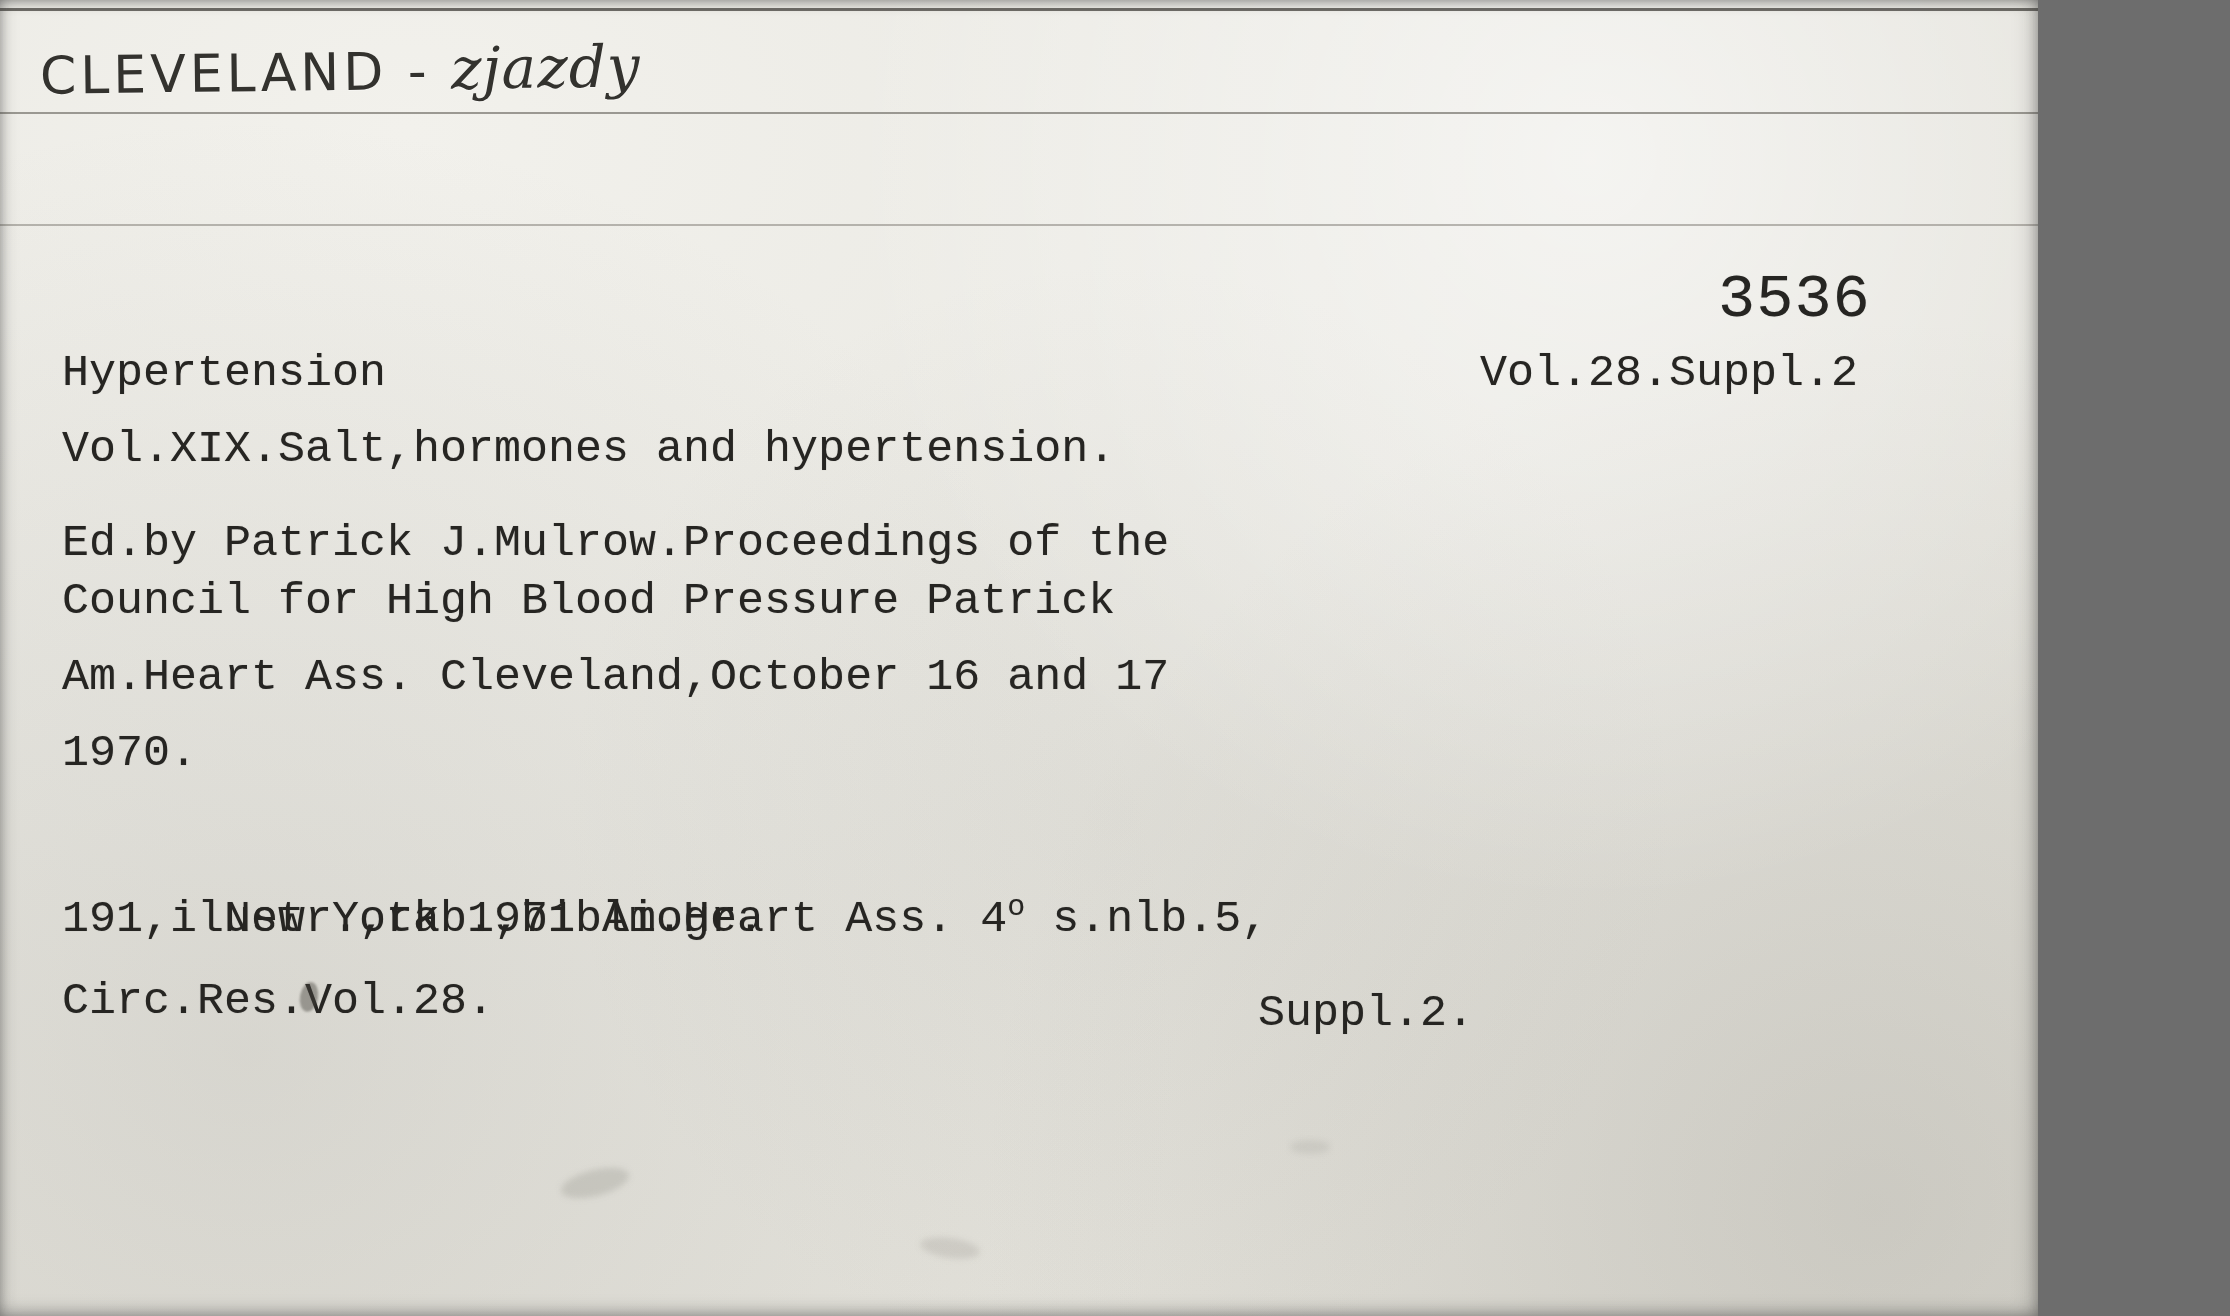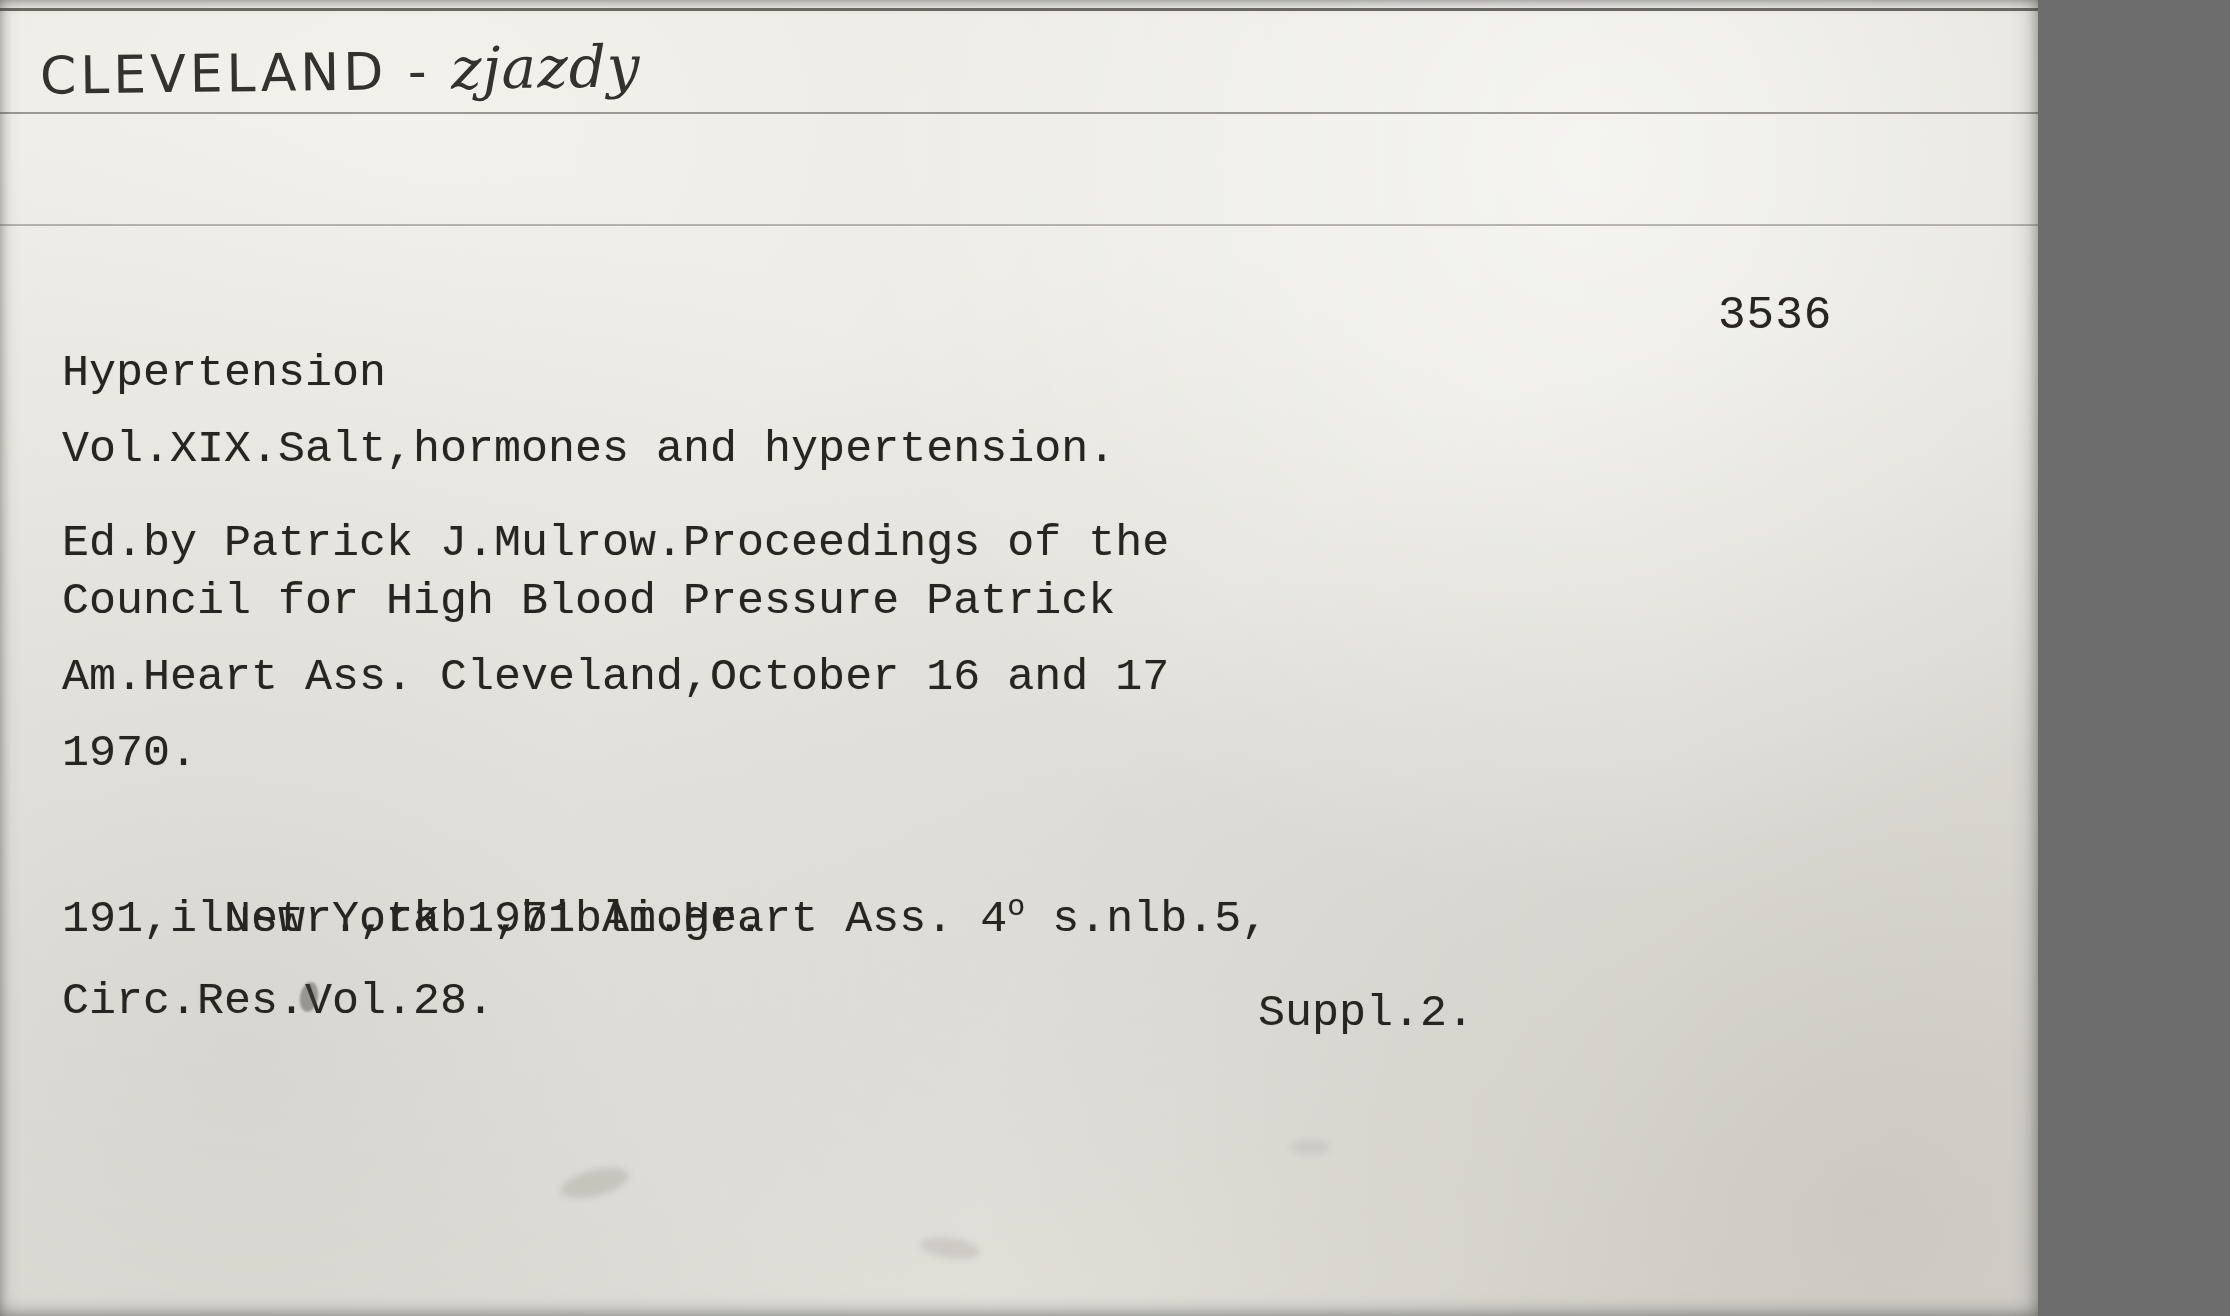--- a/index.html
+++ b/index.html
@@ -92,21 +92,21 @@
     line-height: 76px;
     color: #262522;
     white-space: pre;
   }
   .ln {
     position: absolute;
     white-space: pre;
     text-shadow: 0 0 1px rgba(40,40,40,0.25);
   }
 
-  .acc-no     { left: 1718px; top: 278px; font-size: 46px; letter-spacing: 1px; }
+  .acc-no     { left: 1718px; top: 262px; font-size: 62px; letter-spacing: 1px; }
   .title-line { left: 62px;  top: 336px; }
   .vol-right  { left: 1480px; top: 336px; }
   .l2 { left: 62px;  top: 412px; }
   .l3 { left: 62px;  top: 506px; }
   .l4 { left: 62px;  top: 564px; }
   .l5 { left: 62px;  top: 640px; }
   .l6 { left: 62px;  top: 716px; }
   .l7 { left: 62px;  top: 806px; }
   .l8 { left: 62px;  top: 882px; }
   .l9 { left: 62px;  top: 964px; }
@@ -143,20 +143,21 @@
   <div class="handwritten">
     <span>CLEVELAND -</span>
     <span class="script">zjazdy</span>
   </div>
 
   <div class="typed">
 
     <div class="ln acc-no">3536</div>
 
     <div class="ln title-line">Hypertension</div>
+    <div class="ln vol-right">Vol.28.Suppl.2</div>
 
     <div class="ln l2">Vol.XIX.Salt,hormones and hypertension.</div>
     <div class="ln l3">Ed.by Patrick J.Mulrow.Proceedings of the</div>
     <div class="ln l4">Council for High Blood Pressure Patrick</div>
     <div class="ln l5">Am.Heart Ass. Cleveland,October 16 and 17</div>
     <div class="ln l6">1970.</div>
 
     <div class="ln l7">
       <span>New York 1971 Am.Heart Ass. 4</span><span class="deg">o</span><span> s.nlb.5,</span>
     </div>

